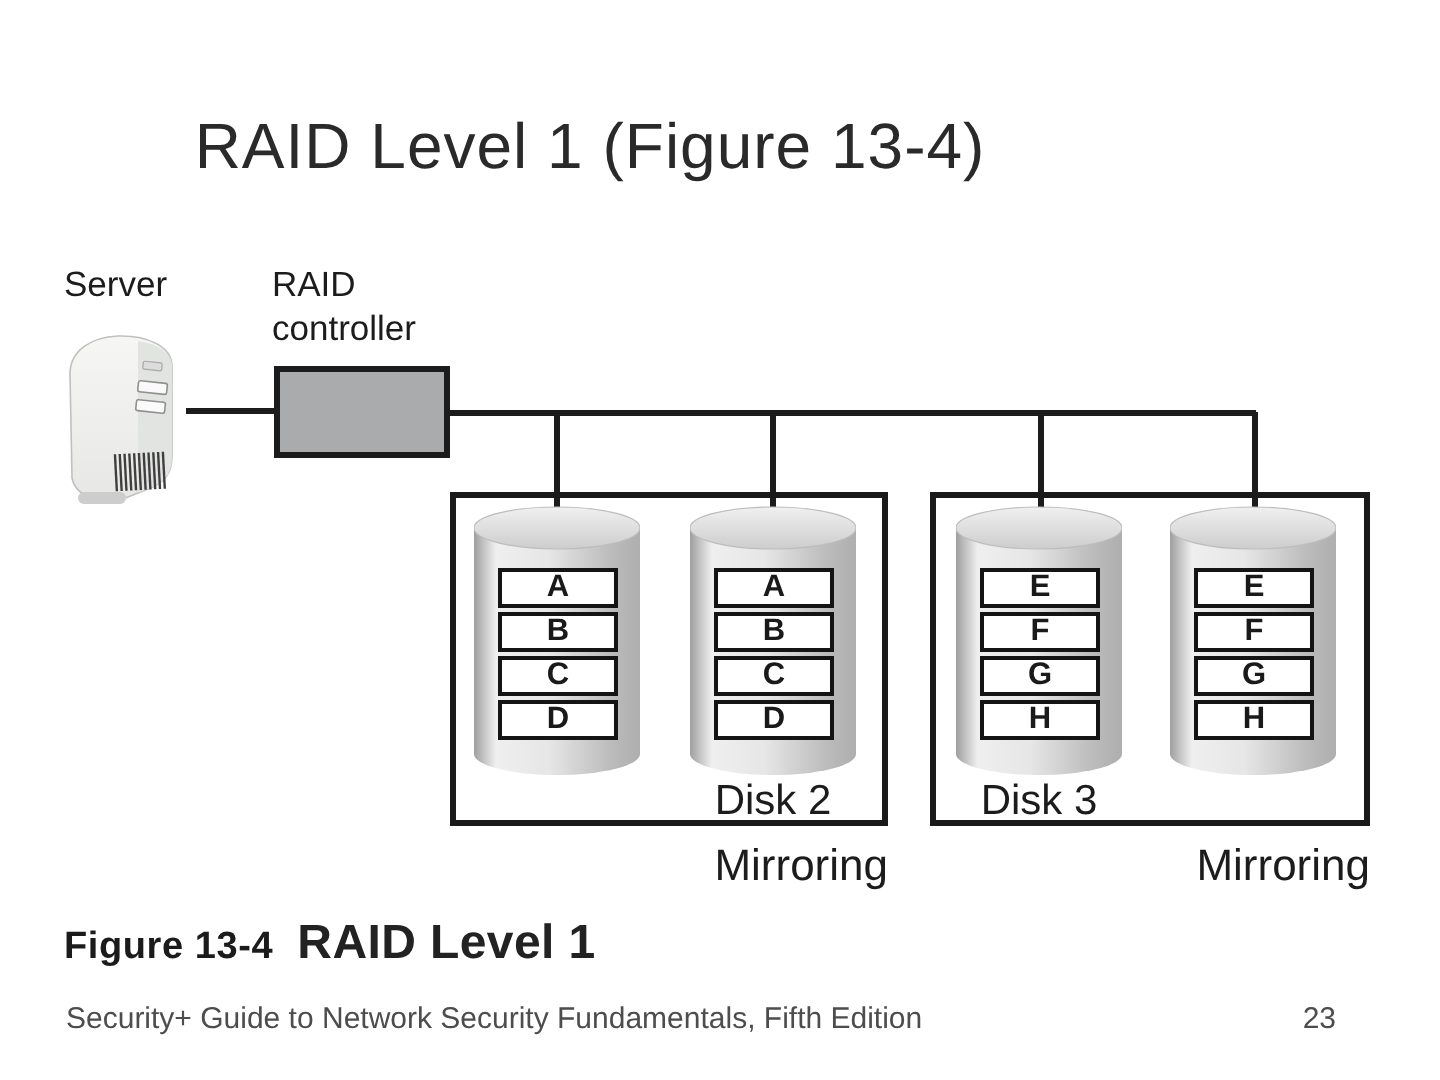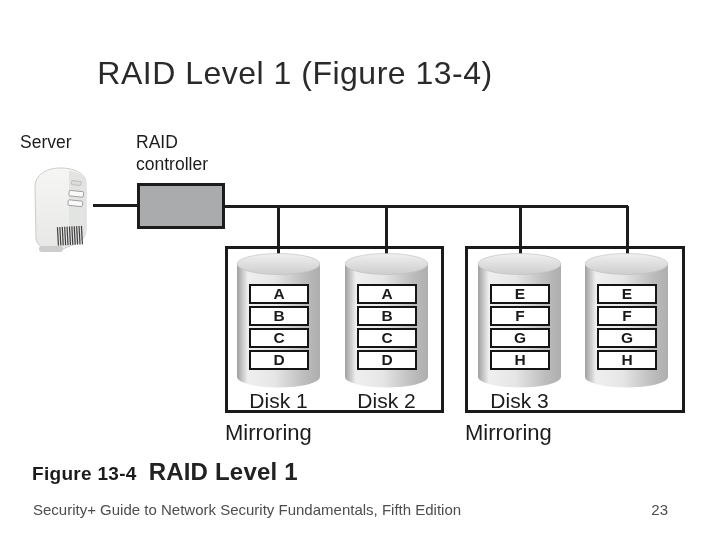--- a/index.html
+++ b/index.html
@@ -8,21 +8,21 @@
     font-family:"Liberation Sans",sans-serif;color:#1e1e1e;
   }
   .abs{position:absolute;}
   
   .title{
     left:0;top:55px;width:590px;text-align:center;
     font-size:32px;font-weight:400;letter-spacing:.5px;color:#2a2a2a;white-space:nowrap;
   }
   
   .dev-label{font-size:17.5px;font-weight:500;color:#1c1c1c;line-height:22px;}
-  .server-label{left:20px;top:131px;}
+  .server-label{left:32px;top:131px;}
   .controller-label{left:136px;top:131px;width:100px;}
   
   .hline,.vline{background:#1c1c1c;}
   .line-srv{left:93px;top:204px;width:45px;height:3px;}
   .bus{left:224px;top:205px;width:404px;height:3px;}
   .drop{width:3px;top:206px;height:50px;}
   .drop1{left:276.5px;}
   .drop2{left:384.5px;}
   .drop3{left:518.5px;}
   .drop4{left:625.5px;}
@@ -39,21 +39,21 @@
   .disk{top:253px;width:83px;height:135px;}
   .disk svg{position:absolute;left:0;top:0;}
   .stack{position:absolute;left:12px;top:31px;width:60px;}
   .cell{
     box-sizing:border-box;height:20px;margin-bottom:2px;background:#ffffff;
     border:2px solid #141414;display:flex;align-items:center;justify-content:center;
     font-size:15.5px;font-weight:600;color:#1a1a1a;line-height:16px;
   }
   .cell:last-child{margin-bottom:0;}
   .disk-label{top:389px;width:83px;text-align:center;font-size:21px;font-weight:500;color:#1c1c1c;white-space:nowrap;}
-  .mirror-label{top:420px;text-align:left;font-size:22px;font-weight:500;color:#1c1c1c;}
+  .mirror-label{top:420px;text-align:right;font-size:22px;font-weight:500;color:#1c1c1c;}
   .mirror1{left:225px;width:219px;}
   .mirror2{left:465px;width:220px;}
   
   .caption{left:32px;top:458px;display:flex;align-items:baseline;gap:12px;}
   .caption-bold{font-size:19px;font-weight:800;color:#1b1b1b;letter-spacing:.3px;}
   .caption-text{font-size:24px;font-weight:600;color:#222222;letter-spacing:.2px;}
   
   .footer-text{left:33px;top:501px;font-size:15px;color:#4d4d4d;}
   .page-number{left:630px;top:501px;width:38px;text-align:right;font-size:15px;color:#4d4d4d;}
   .server-svg{left:27px;top:162px;}
@@ -170,21 +170,20 @@
       <ellipse cx="41.5" cy="11" rx="41.5" ry="10.5" fill="url(#cylTop)" stroke="#bdbdbd" stroke-width="0.6"></ellipse>
     </svg>
     <div class="stack">
       <div class="cell">E</div>
       <div class="cell">F</div>
       <div class="cell">G</div>
       <div class="cell">H</div>
     </div>
   </div>
 
-  <div class="abs disk-label" style="left:237px">Disk 1</div>
   <div class="abs disk-label" style="left:345px">Disk 2</div>
   <div class="abs disk-label" style="left:478px">Disk 3</div>
 
   <div class="abs mirror-label mirror1">Mirroring</div>
   <div class="abs mirror-label mirror2">Mirroring</div>
 
   <div class="abs caption">
     <span class="caption-bold">Figure 13-4</span>
     <span class="caption-text">RAID Level 1</span>
   </div>

